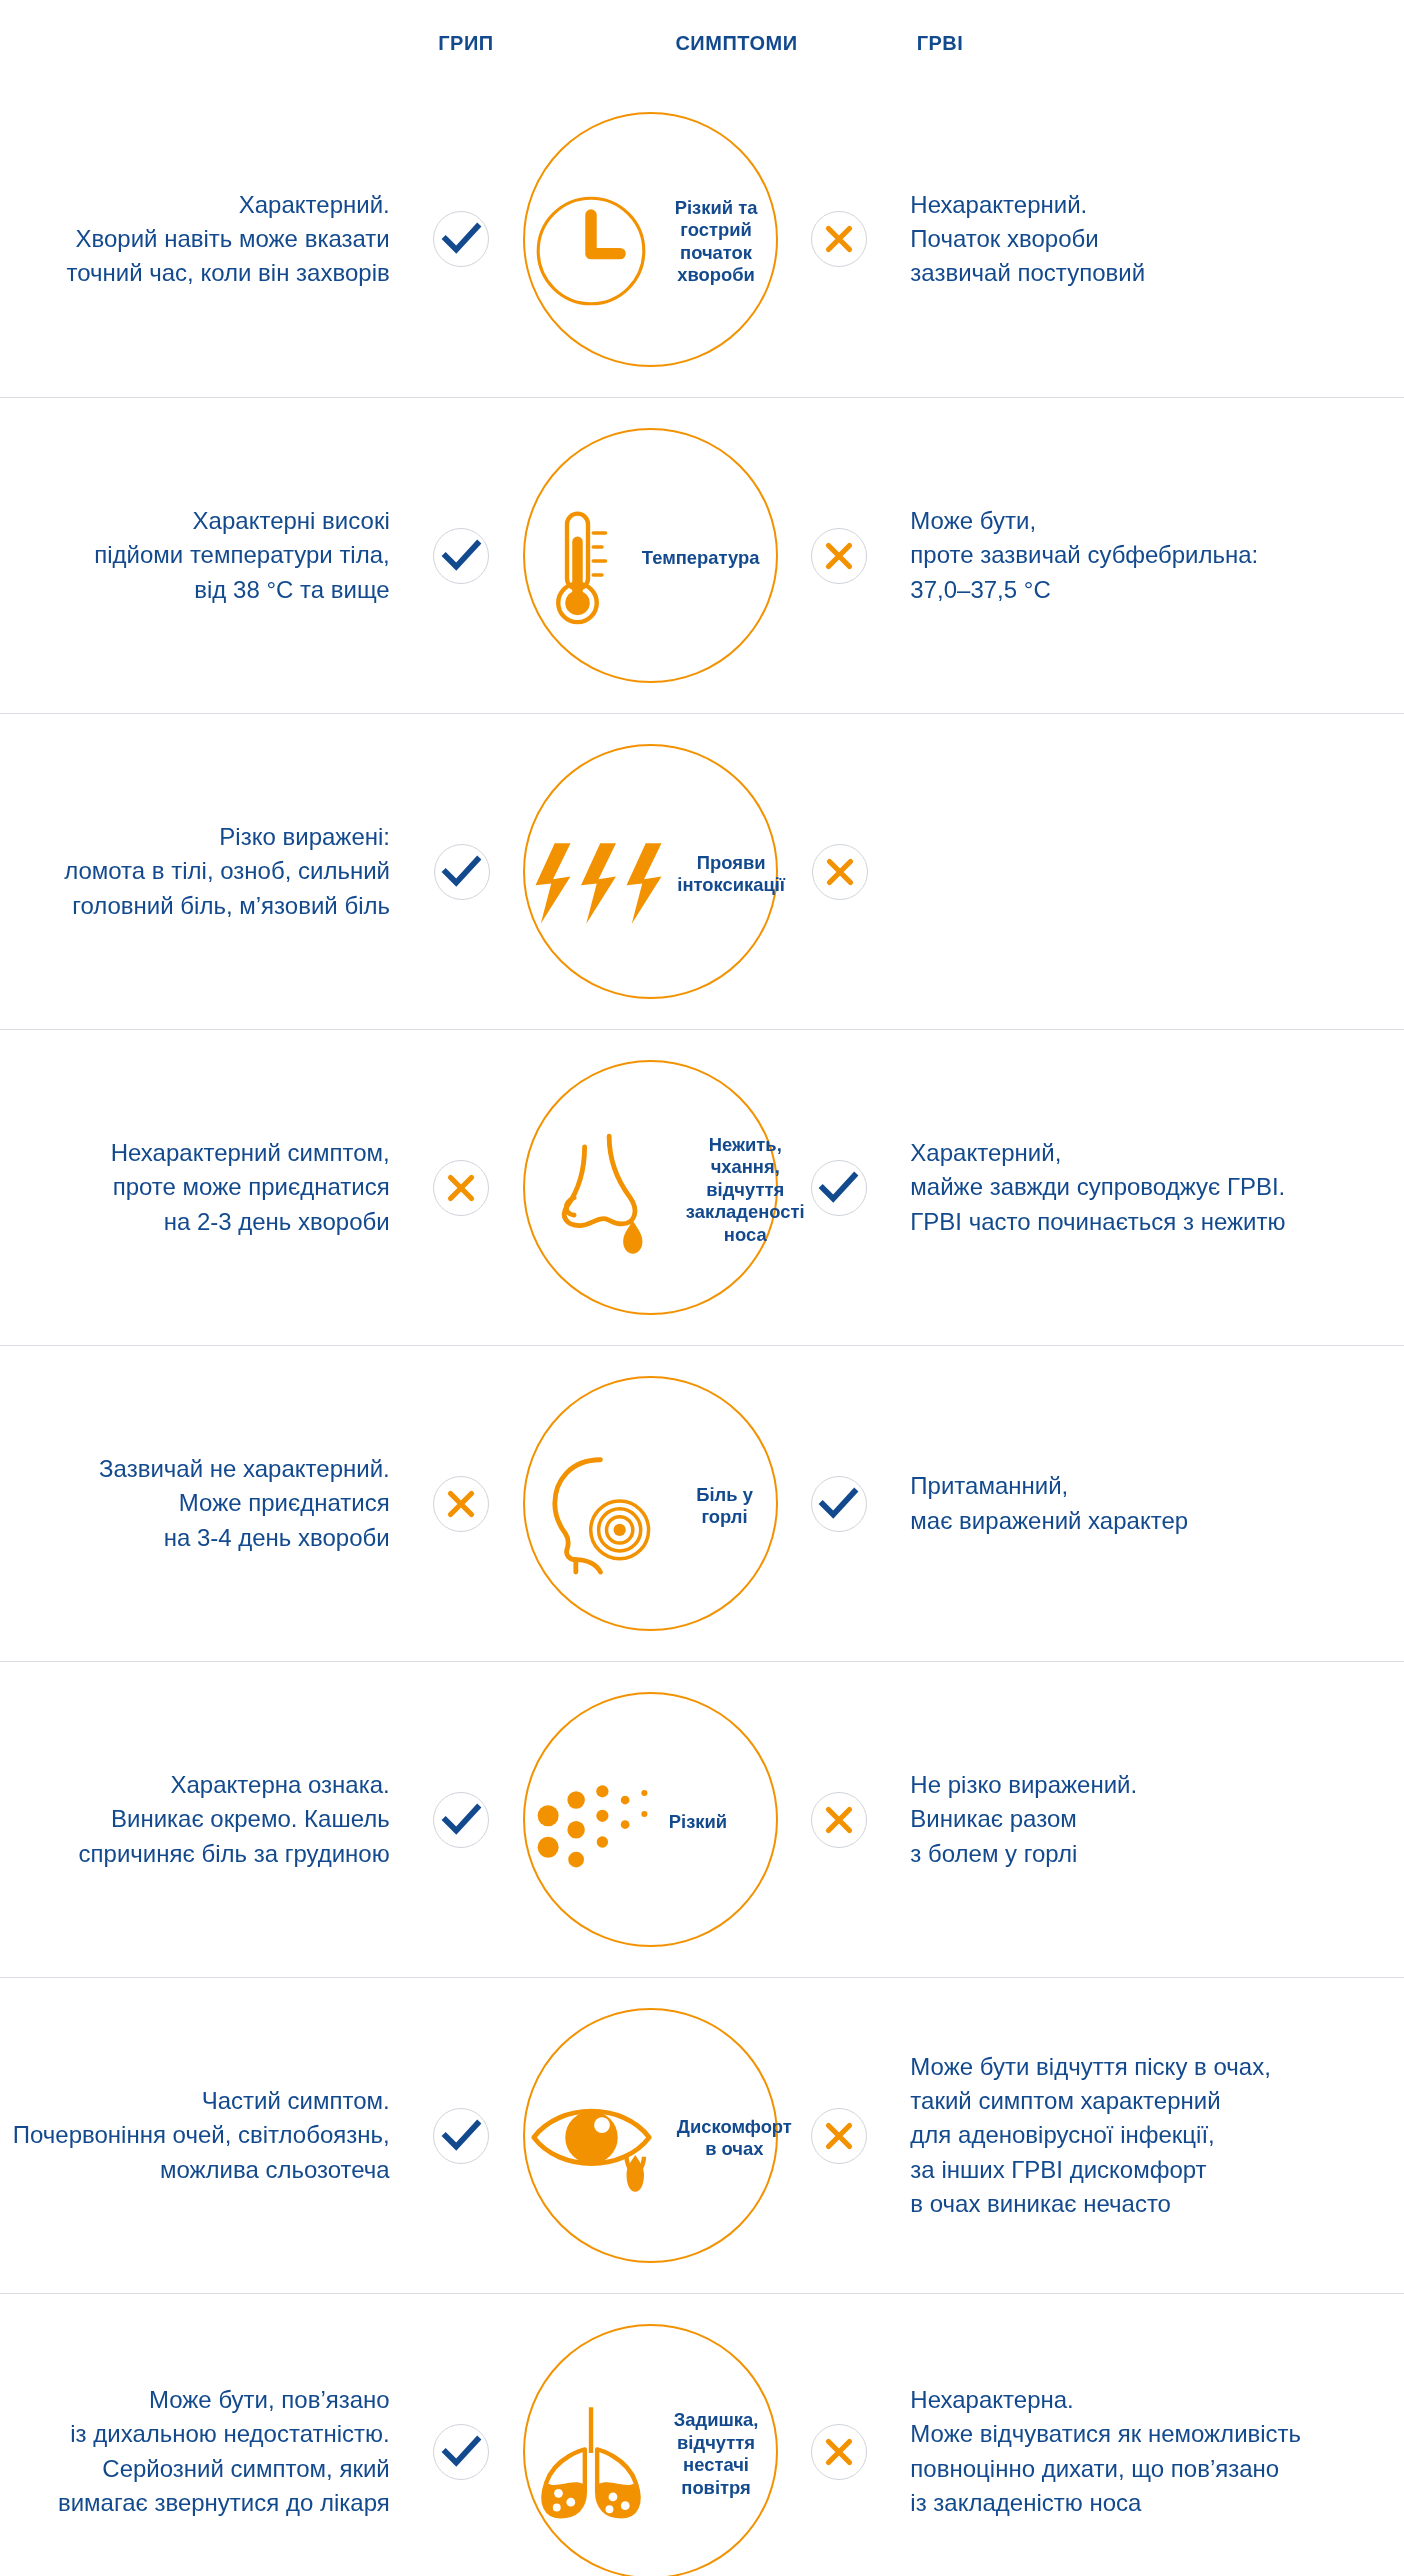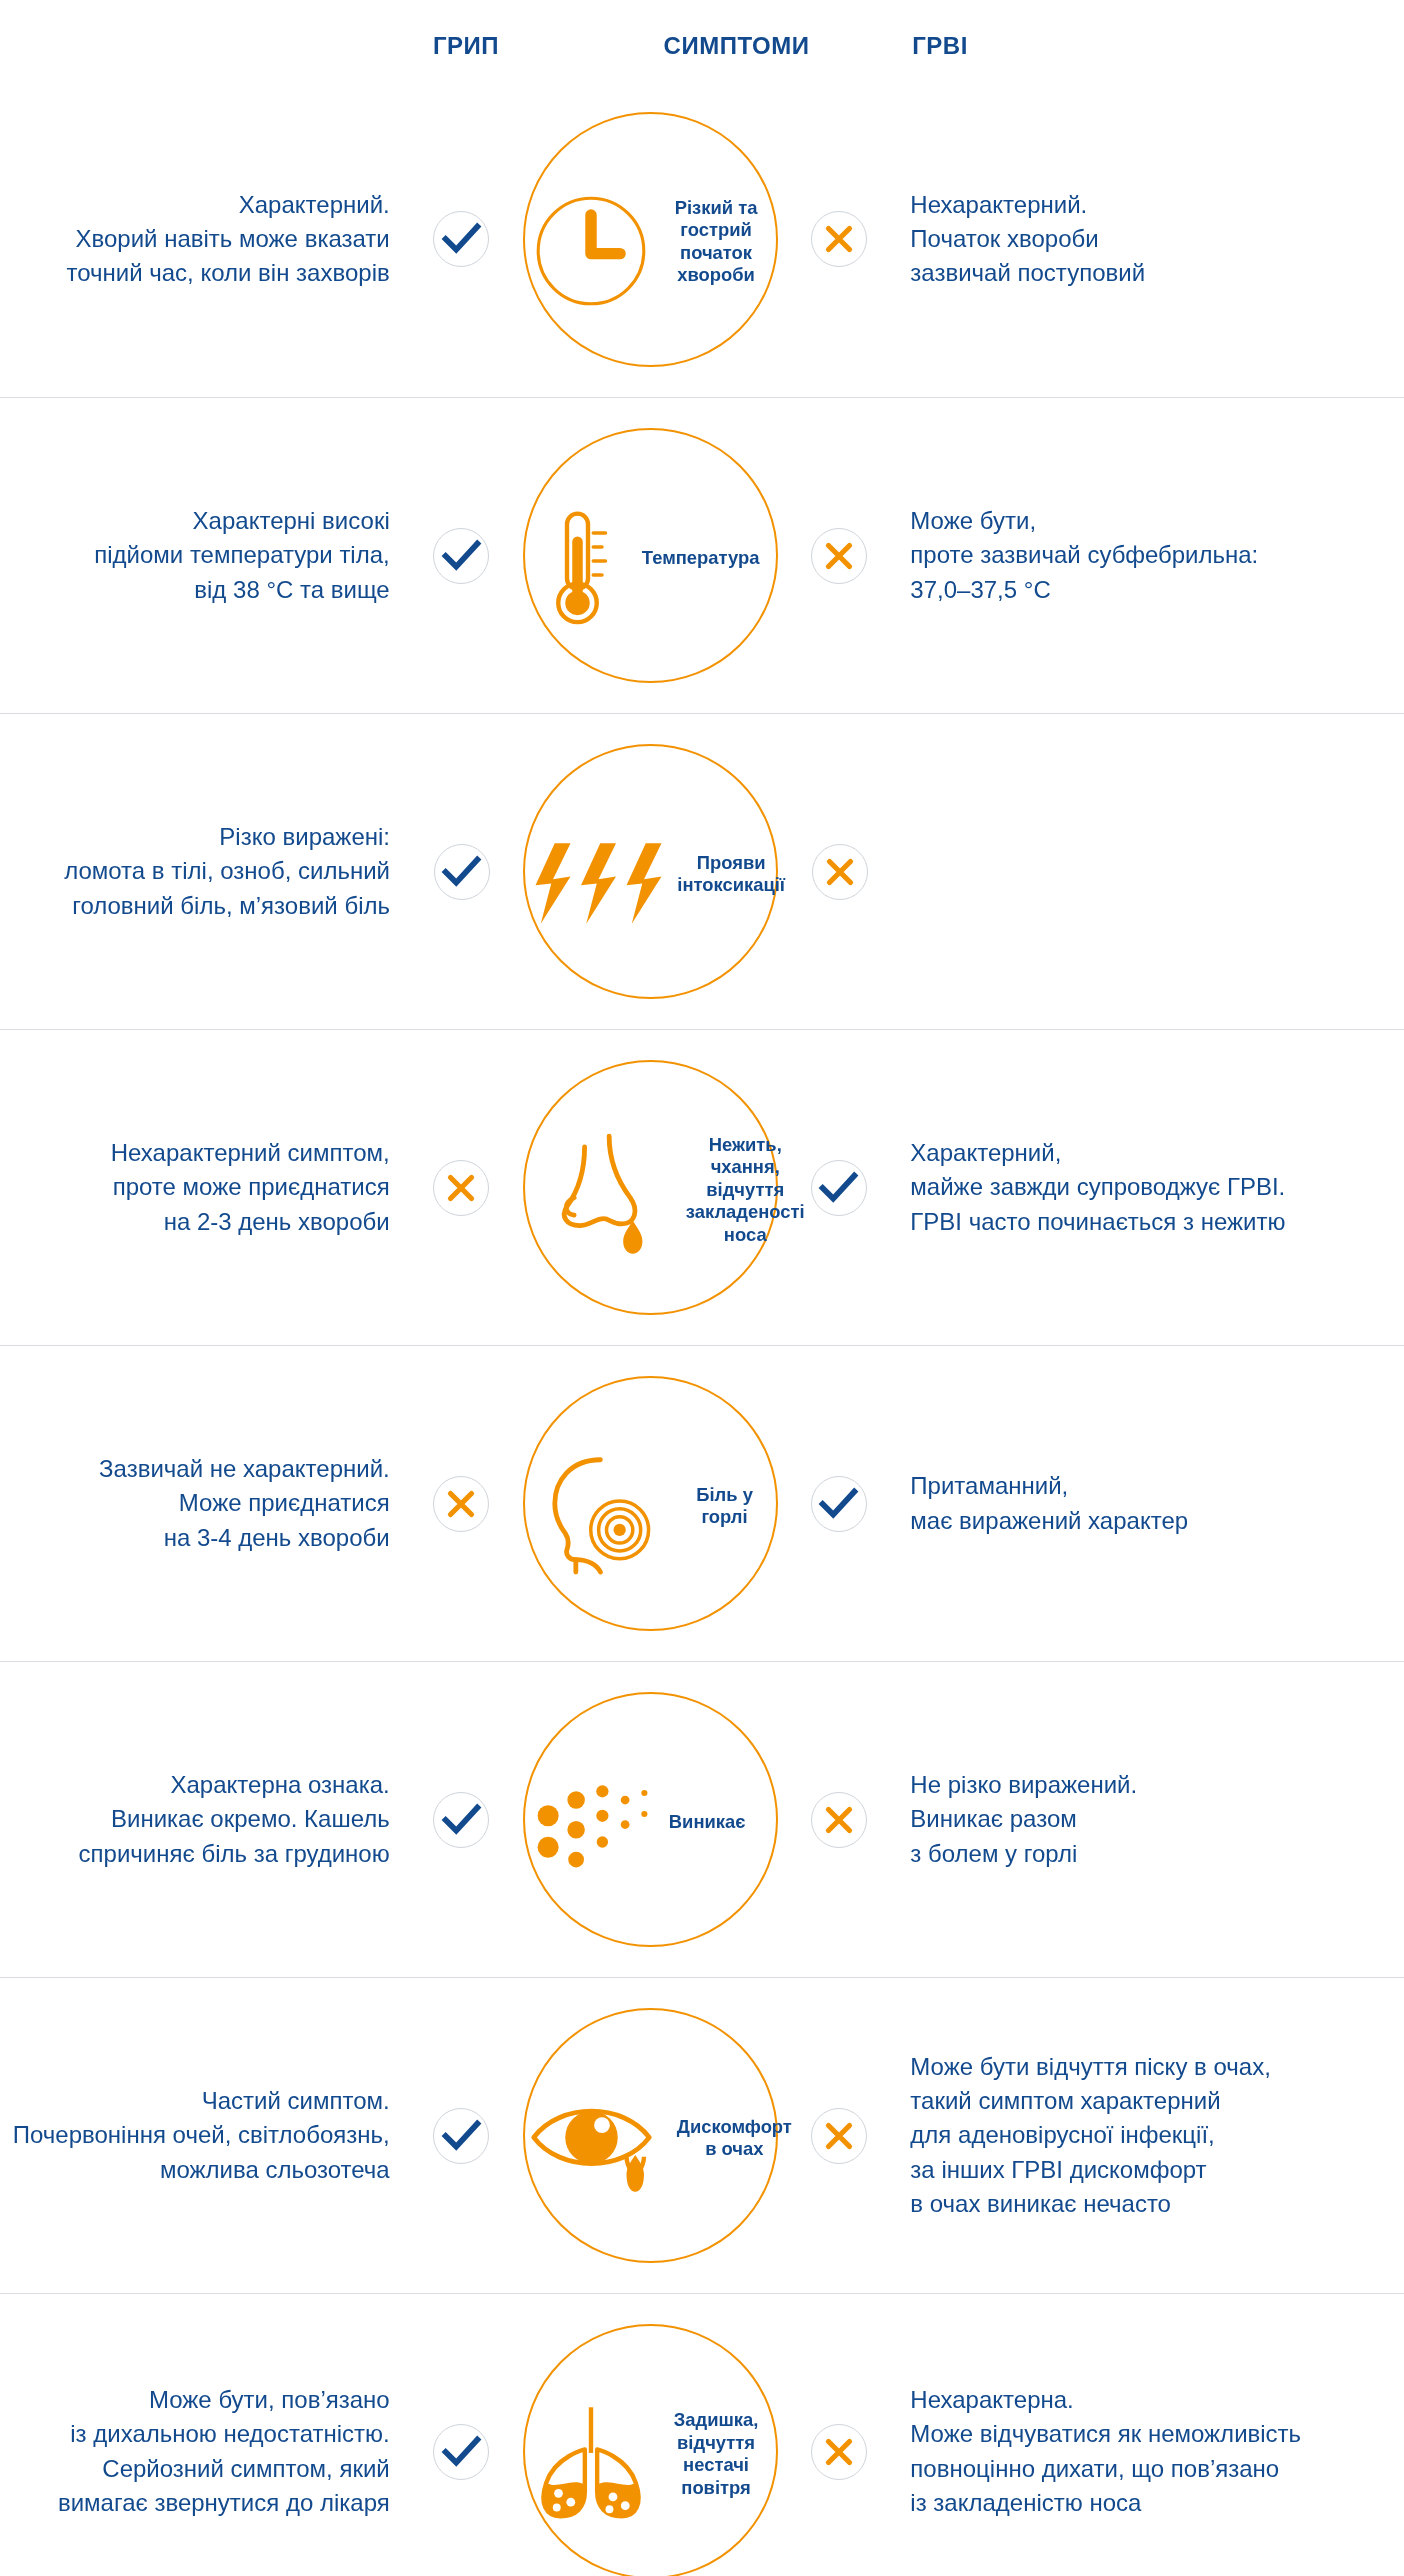--- a/index.html
+++ b/index.html
@@ -28,21 +28,21 @@
   }
 
   
   .header {
     position: relative;
     height: 81px;
   }
   .header .hcol {
     position: absolute;
     top: 32px;
-    font-size: 24px;
+    font-size: 20px;
     font-weight: 700;
     letter-spacing: 0.5px;
     color: var(--blue);
     text-align: center;
     white-space: nowrap;
   }
   .hcol.flu   { left: 378px; width: 176px; }
   .hcol.sym   { left: 640px; width: 193px; }
   .hcol.ari   { left: 852px; width: 176px; }
 
@@ -400,21 +400,21 @@
                   <circle cx="88" cy="14" r="7"></circle>
                   <circle cx="88" cy="42" r="7"></circle>
                   <circle cx="88" cy="72" r="6.5"></circle>
                   <circle cx="114" cy="24" r="5"></circle>
                   <circle cx="114" cy="52" r="5"></circle>
                   <circle cx="136" cy="16" r="3.5"></circle>
                   <circle cx="136" cy="40" r="3.5"></circle>
                 </g>
               </svg>
             </div>
-            <div class="caption">Виникає</div>
+            <div class="caption">Різкий</div>
           </div>
         </div>
         <div class="col-mark-right">
           <div class="badge">
             <span class="ic">
               <svg width="28" height="28" viewBox="0 0 32 32">
                 <path d="M4 4 L28 28 M28 4 L4 28" fill="none" stroke="#f39200" stroke-width="6" stroke-linecap="round"></path>
               </svg>
             </span>
           </div>

